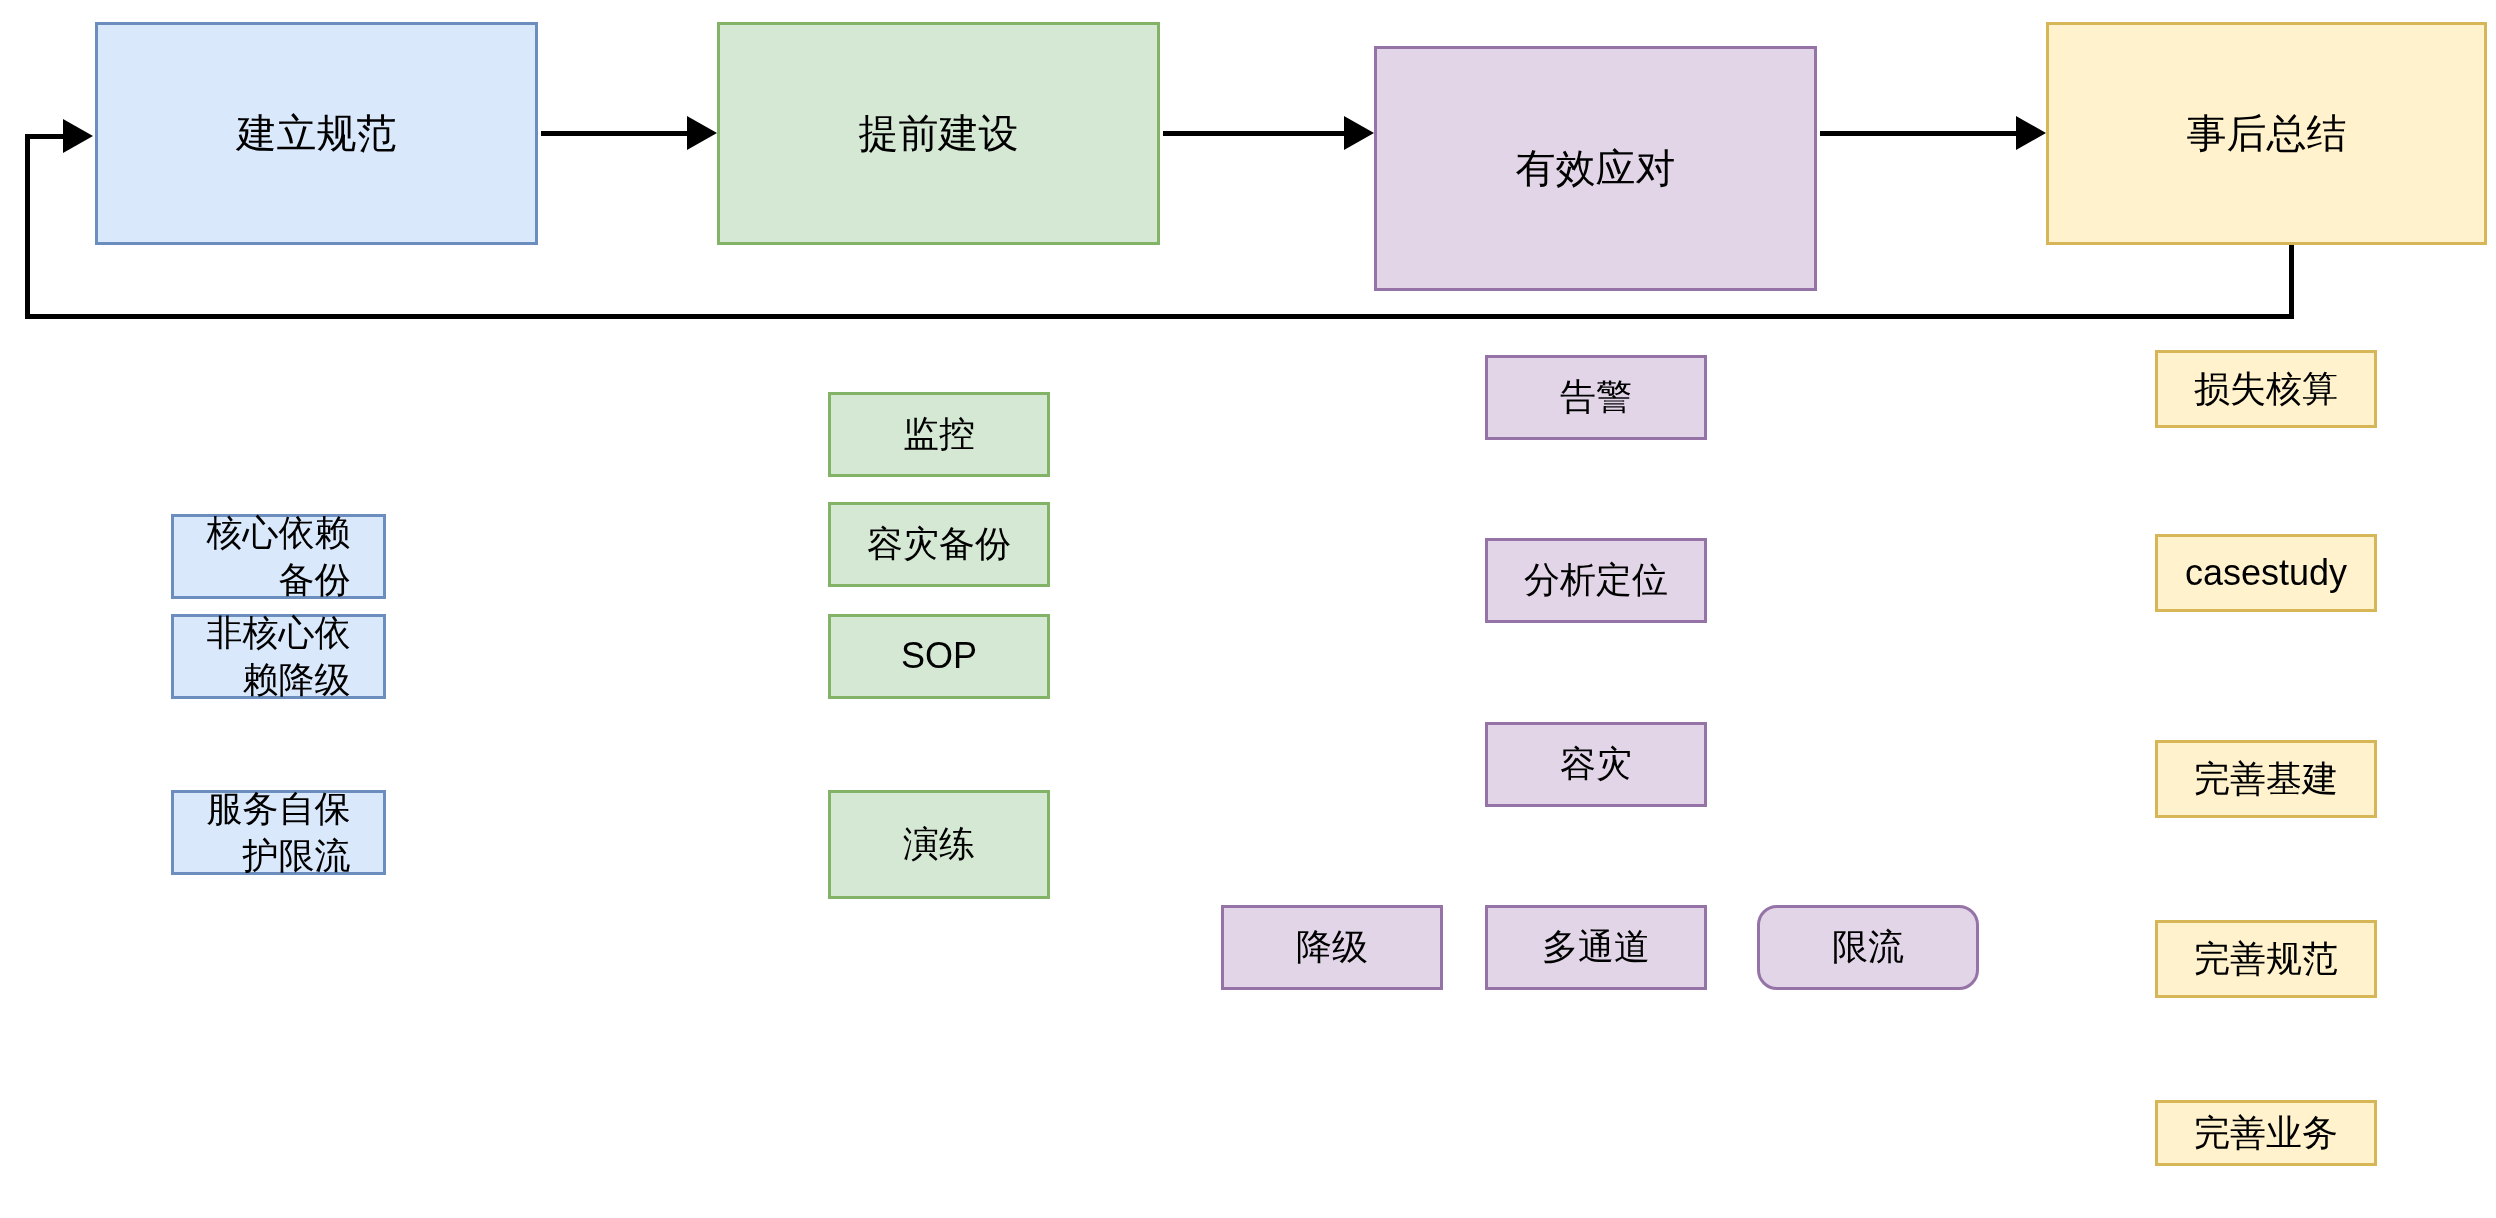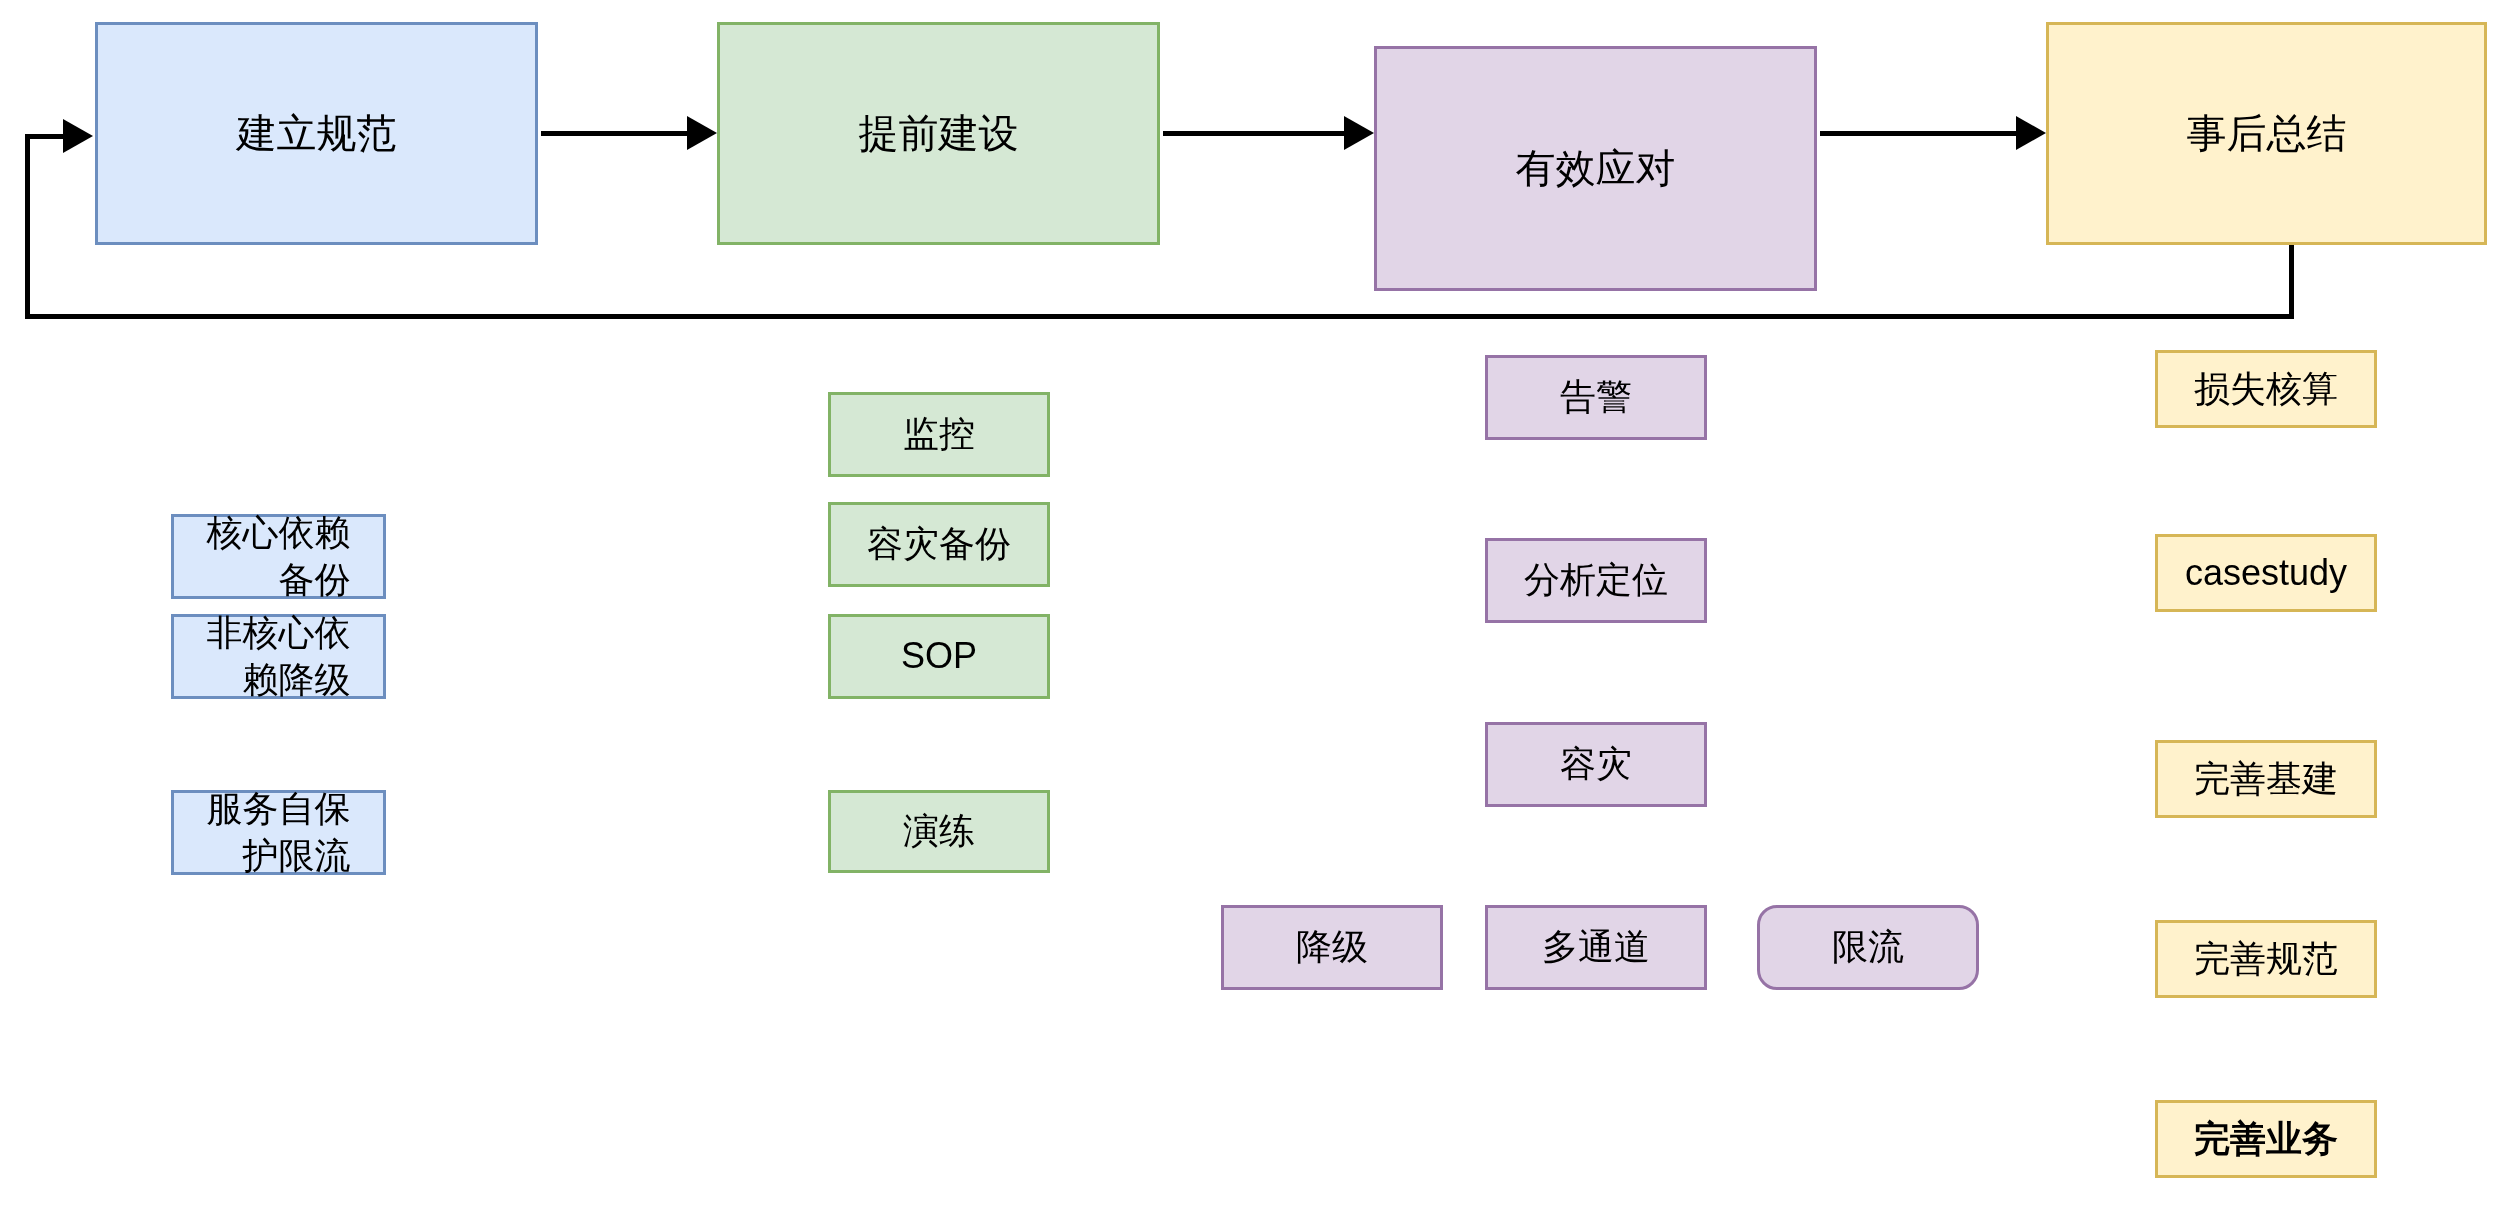--- a/index.html
+++ b/index.html
@@ -87,28 +87,28 @@
   <div class="node sub blue" style="left:171px; top:502px; width:215px; height:85px;margin-top:12px;">核心依赖
 备份</div>
   <div class="node sub blue" style="left:171px; top:614px; width:215px; height:85px;">非核心依
 赖降级</div>
   <div class="node sub blue" style="left:171px; top:790px; width:215px; height:85px;">服务自保
 护限流</div>
 
   <div class="node sub green" style="left:828px; top:392px; width:222px; height:85px;">监控</div>
   <div class="node sub green" style="left:828px; top:502px; width:222px; height:85px;">容灾备份</div>
   <div class="node sub green" style="left:828px; top:614px; width:222px; height:85px;">SOP</div>
-  <div class="node sub green" style="left:828px; top:790px; width:222px; height:83px;">演练</div>
+  <div class="node sub green" style="left:828px; top:790px; width:222px; height:109px;">演练</div>
 
   <div class="node sub purple" style="left:1485px; top:355px; width:222px; height:85px;">告警</div>
   <div class="node sub purple" style="left:1485px; top:538px; width:222px; height:85px;">分析定位</div>
   <div class="node sub purple" style="left:1485px; top:722px; width:222px; height:85px;">容灾</div>
   <div class="node sub purple" style="left:1213px; top:905px; width:222px; height:85px;margin-left:8px;">降级</div>
   <div class="node sub purple" style="left:1485px; top:905px; width:222px; height:85px;">多通道</div>
   <div class="node sub purple" style="left:1757px; top:905px; width:222px; height:85px;border-radius:20px;">限流</div>
 
   <div class="node sub yellow" style="left:2155px; top:350px; width:222px; height:78px;">损失核算</div>
   <div class="node sub yellow" style="left:2155px; top:534px; width:222px; height:78px;">casestudy</div>
   <div class="node sub yellow" style="left:2155px; top:740px; width:222px; height:78px;">完善基建</div>
   <div class="node sub yellow" style="left:2155px; top:920px; width:222px; height:78px;">完善规范</div>
-  <div class="node sub yellow" style="left:2155px; top:1100px; width:222px; height:78px;font-weight:bold;">完善业务</div>
+  <div class="node sub yellow" style="left:2155px; top:1100px; width:222px; height:66px;">完善业务</div>
 
 </div>
 
 </body></html>

